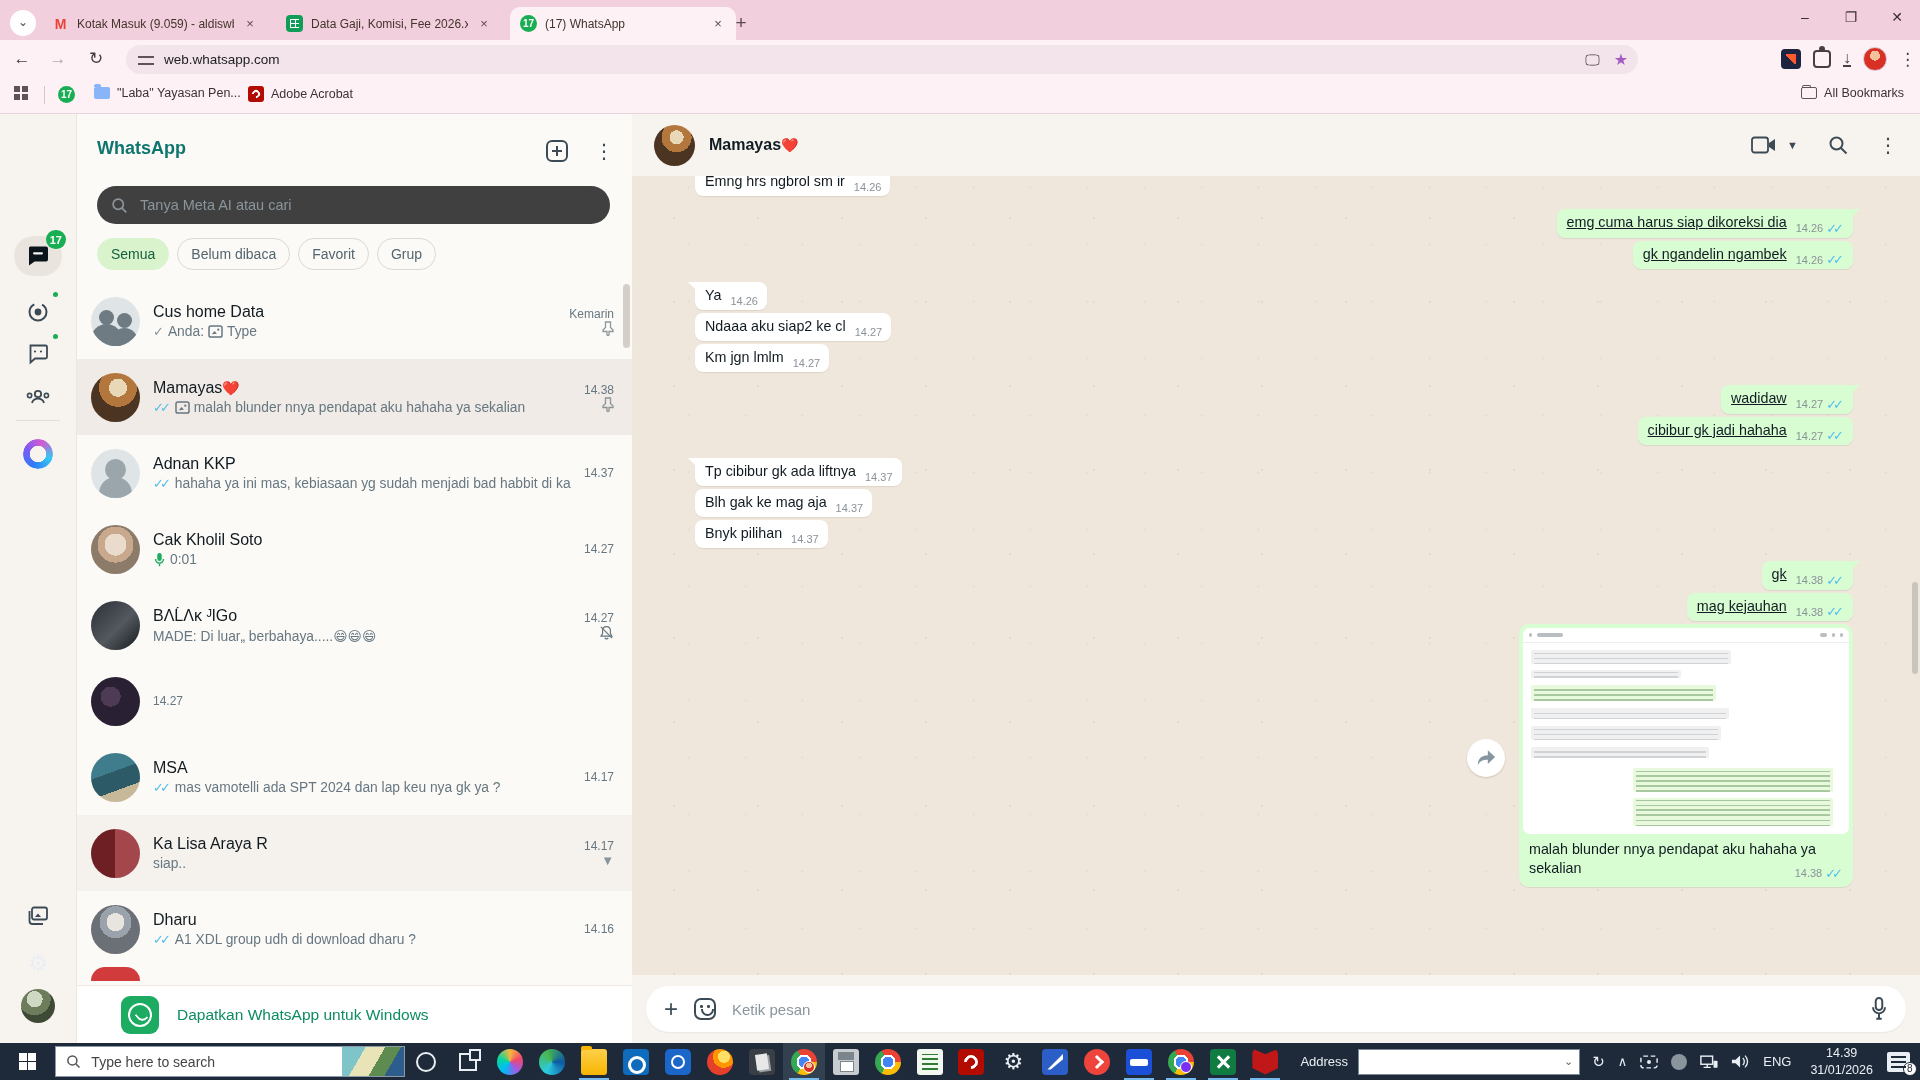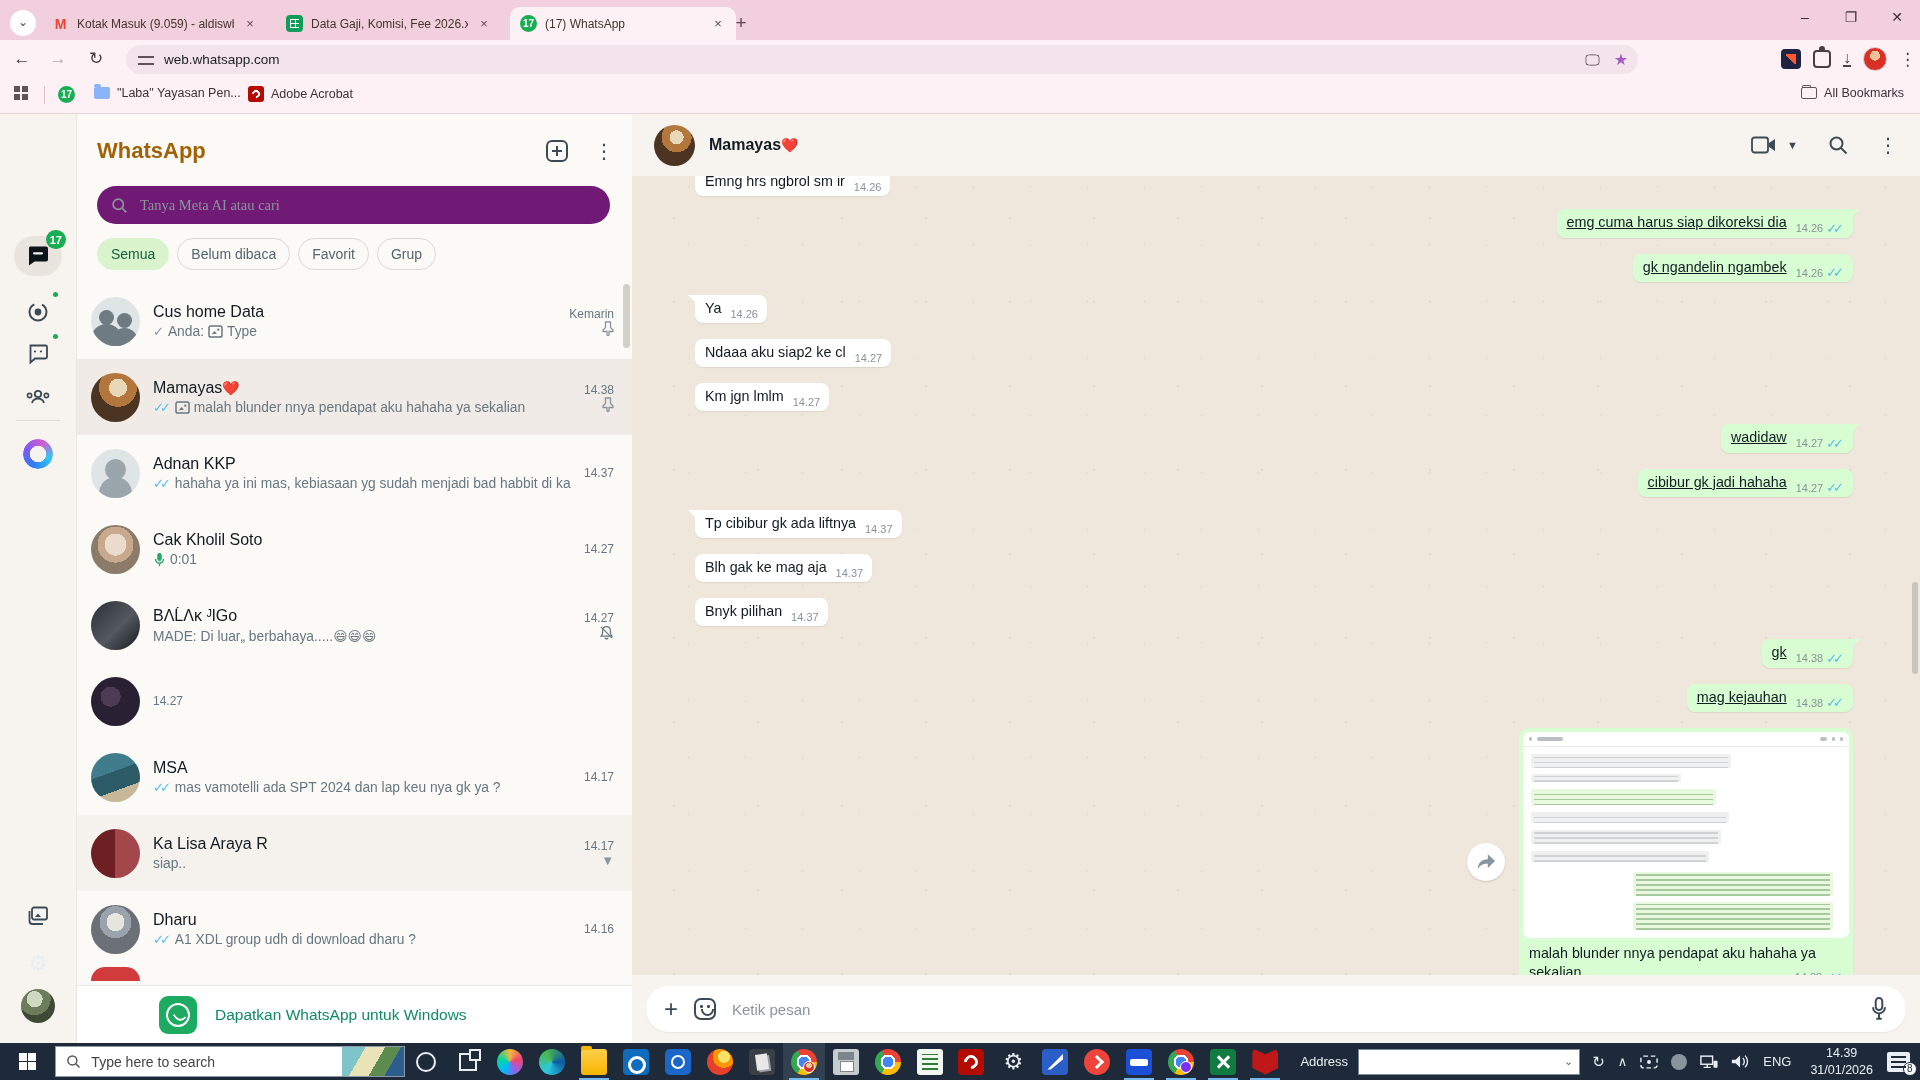--- a/index.html
+++ b/index.html
@@ -57,27 +57,27 @@
   .rail { position:absolute; left:0; top:0; width:77px; height:100%; background:#f7f4f0; border-right:1px solid #eae6e1; }
   .rail-item { position:absolute; left:14px; width:48px; height:40px; border-radius:20px; display:flex; align-items:center; justify-content:center; }
   .rail-item.active { background:#e9e4de; }
   .rail-badge { position:absolute; top:-6px; right:-4px; min-width:19px; height:19px; border-radius:10px; background:#19ae53; color:#fff; font-size:11px; font-weight:bold; display:flex; align-items:center; justify-content:center; padding:0 4px; }
   .dot-badge { position:absolute; top:-2px; right:2px; width:9px; height:9px; border-radius:50%; background:#19ae53; border:2px solid #f7f4f0; }
   .rail-sep { position:absolute; left:16px; width:44px; height:1px; background:#e2ddd7; }
   .metaai { width:30px; height:30px; border-radius:50%; background:conic-gradient(from 200deg,#2f7cf6,#7b5bf5,#d45bd0,#34c7f4,#2f7cf6); -webkit-mask:radial-gradient(circle,transparent 0 8px,#000 8.5px); mask:radial-gradient(circle,transparent 0 8px,#000 8.5px); }
   .rail-avatar { width:34px; height:34px; border-radius:50%; background:radial-gradient(circle at 40% 30%,#cfd8c2 0 8px,#6d7d5c 8px 16px,#3f4a36 16px); }
 
   .sidebar { position:absolute; left:77px; top:0; width:555px; height:100%; background:#fcfaf7; }
-  .wa-title { position:absolute; left:20px; top:24px; font-size:22px; font-weight:bold; color:#a16207; }
+  .wa-title { position:absolute; left:20px; top:24px; font-size:18px; font-weight:bold; color:#0f766e; }
   .sb-actions { position:absolute; right:18px; top:26px; display:flex; gap:26px; color:#3b4a54; }
   .newchat { width:22px; height:22px; border:2px solid #3b4a54; border-radius:6px; position:relative; }
   .newchat::after { content:""; position:absolute; left:4px; top:8px; width:10px; height:2px; background:#3b4a54; }
   .newchat::before { content:""; position:absolute; left:8px; top:4px; width:2px; height:10px; background:#3b4a54; }
   .kebab2 { font-size:20px; color:#3b4a54; line-height:22px; }
-  .searchbar { position:absolute; left:20px; right:22px; top:72px; height:38px; border-radius:19px; background:#701a75; display:flex; align-items:center; padding:0 14px; gap:12px; color:#8a959c; font-size:14.5px;font-family:Liberation Serif, serif; }
+  .searchbar { position:absolute; left:20px; right:22px; top:72px; height:38px; border-radius:19px; background:#404040; display:flex; align-items:center; padding:0 14px; gap:12px; color:#8a959c; font-size:14.5px; }
   .chips { position:absolute; left:20px; top:124px; display:flex; gap:8px; }
   .chip { height:32px; border-radius:16px; border:1px solid #ddd8d2; padding:0 13px; display:flex; align-items:center; font-size:14px; color:#54656f; background:#fcfaf7; }
   .chip.on { background:#d9f4cd; border-color:#d9f4cd; color:#155e3c; }
 
   .chatlist { position:absolute; left:0; top:169px; width:555px; height:702px; overflow:hidden; }
   .crow { position:relative; height:76px; display:flex; align-items:center; padding:0 18px 0 14px; gap:13px; }
   .crow.sel { background:#f0ebe6; }
   .crow.hov { background:#f5f1ec; }
   .cav { width:49px; height:49px; border-radius:50%; flex:none; position:relative; overflow:hidden; }
   .cav.default { background:#dfe5e7; }
@@ -90,21 +90,21 @@
   .cmeta { display:flex; flex-direction:column; align-items:flex-end; flex:none; font-size:12px; color:#667781; }
   .ticks { color:#53bdeb; letter-spacing:-4px; padding-right:4px; font-size:13px; flex:none; }
   .tick1 { color:#8696a0; font-size:13px; flex:none; }
   .pin { width:12px; height:15px; position:relative; opacity:.75; }
   .pin svg { display:block; }
   .heart { color:#e0342b; font-size:14px; }
   .chev { color:#8696a0; font-size:13px; }
   .mutebell,.micico,.phico { flex:none; display:inline-flex; }
   .redsliver { position:absolute; left:14px; top:684px; width:49px; height:14px; border-radius:25px 25px 0 0; background:#d23b3b; }
 
-  .getwin { position:absolute; left:0; bottom:0; width:555px; height:58px; background:#fff; border-top:1px solid #eee8e2; display:flex; align-items:center; padding-left:82px; gap:18px; }
+  .getwin { position:absolute; left:0; bottom:0; width:555px; height:58px; background:#fff; border-top:1px solid #eee8e2; display:flex; align-items:center; padding-left:44px; gap:18px; }
   .waicon { width:38px; height:38px; border-radius:9px; background:#1daa61; position:relative; }
   .waicon::after { content:""; position:absolute; inset:7px; border:2.5px solid #fff; border-radius:50%; }
   .waicon::before { content:""; position:absolute; left:16px; top:15px; width:7px; height:9px; border:2.5px solid #fff; border-top:none; border-right:none; border-radius:0 0 0 7px; transform:rotate(-40deg); z-index:1; }
   .getwin span { font-size:15.5px; color:#0e8c5f; }
 
   .sb-scroll { position:absolute; left:546px; top:170px; width:7px; height:64px; border-radius:4px; background:#d4cfc9; }
 
   
   .chat { position:absolute; left:632px; top:0; width:1288px; height:929px; }
   .chat-head { position:absolute; left:0; top:0; width:100%; height:62px; background:#f7f4f0; display:flex; align-items:center; padding:0 22px; gap:14px; z-index:5; }
@@ -112,21 +112,21 @@
   .hname { font-size:16px; color:#111b21; font-weight:bold; }
   .chead-actions { margin-left:auto; display:flex; align-items:center; gap:30px; color:#3b4a54; }
   .caret { font-size:11px; color:#3b4a54; margin-left:-20px; }
 
   .msgs { position:absolute; left:0; top:62px; width:100%; height:799px; background:#efe7db; background-image:radial-gradient(#e3dbcb 1.4px,transparent 1.6px),radial-gradient(#e7dfd0 1.1px,transparent 1.3px); background-size:84px 84px,57px 57px; background-position:0 0,28px 40px; overflow:hidden; padding:8px 67px 0 63px; }
   .mrow { display:flex; width:100%; }
   .msg { max-width:620px; background:#fff; border-radius:8px; padding:5px 9px 7px 10px; font-size:14.3px; color:#111b21; box-shadow:0 1px 1px rgba(0,0,0,.08); position:relative; }
   .mrow.out { justify-content:flex-end; }
   .mrow.out .msg { background:#d9fdd3;text-decoration:underline; }
   .mmeta { display:inline-flex; align-items:center; gap:3px; margin-left:9px; position:relative; bottom:-5px; font-size:11px; color:#8a9299; white-space:nowrap; }
-  .g { margin-top:16px; } .G { margin-top:13px; }
+  .g { margin-top:3px; } .G { margin-top:13px; }
   .tailL::before { content:""; position:absolute; left:-7px; top:0; border:8px solid transparent; border-top-color:#fff; border-right-color:#fff; }
   .tailR::before { content:""; position:absolute; right:-7px; top:0; border:8px solid transparent; border-top-color:#d9fdd3; border-left-color:#d9fdd3; }
 
   .imgmsg { width:334px; background:#d9fdd3; border-radius:10px; padding:4px 4px 6px; box-shadow:0 1px 1px rgba(0,0,0,.08); position:relative; }
   .thumb { width:326px; height:206px; background:#fff; border-radius:7px; position:relative; overflow:hidden; }
   .t-head { position:absolute; left:0; top:0; right:0; height:15px; background:#fff; border-bottom:1px solid #ececec; }
   .t-head i { position:absolute; top:5px; height:4px; background:#b9bec2; border-radius:2px; }
   .t-line { position:absolute; border-radius:2px; background:#f0f0f0; box-shadow:inset 0 -2px 0 #fff; }
   .t-line::after { content:""; position:absolute; inset:2px 3px; background:repeating-linear-gradient(0deg,#cfd3d6 0 1.5px,transparent 1.5px 5px); }
   .t-green { background:#e9f9de !important; }

